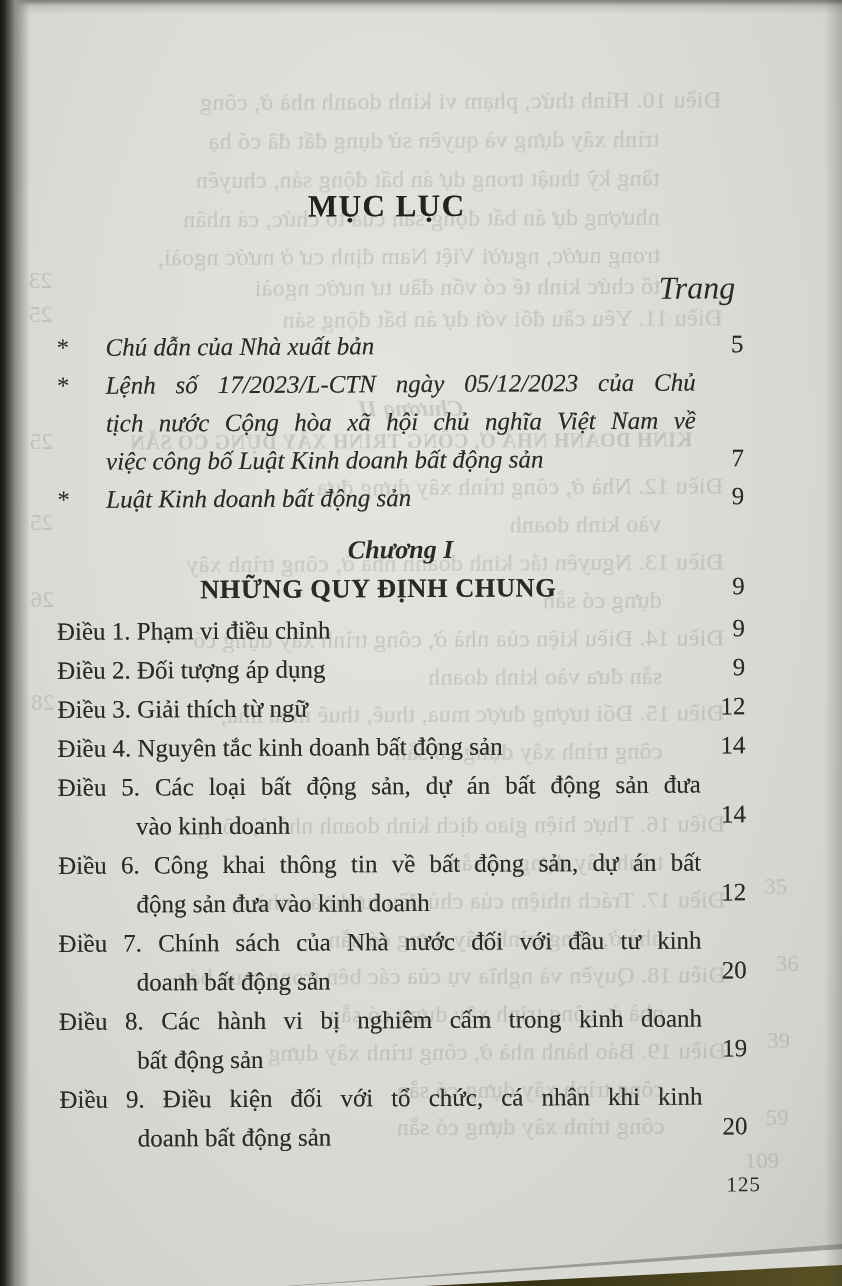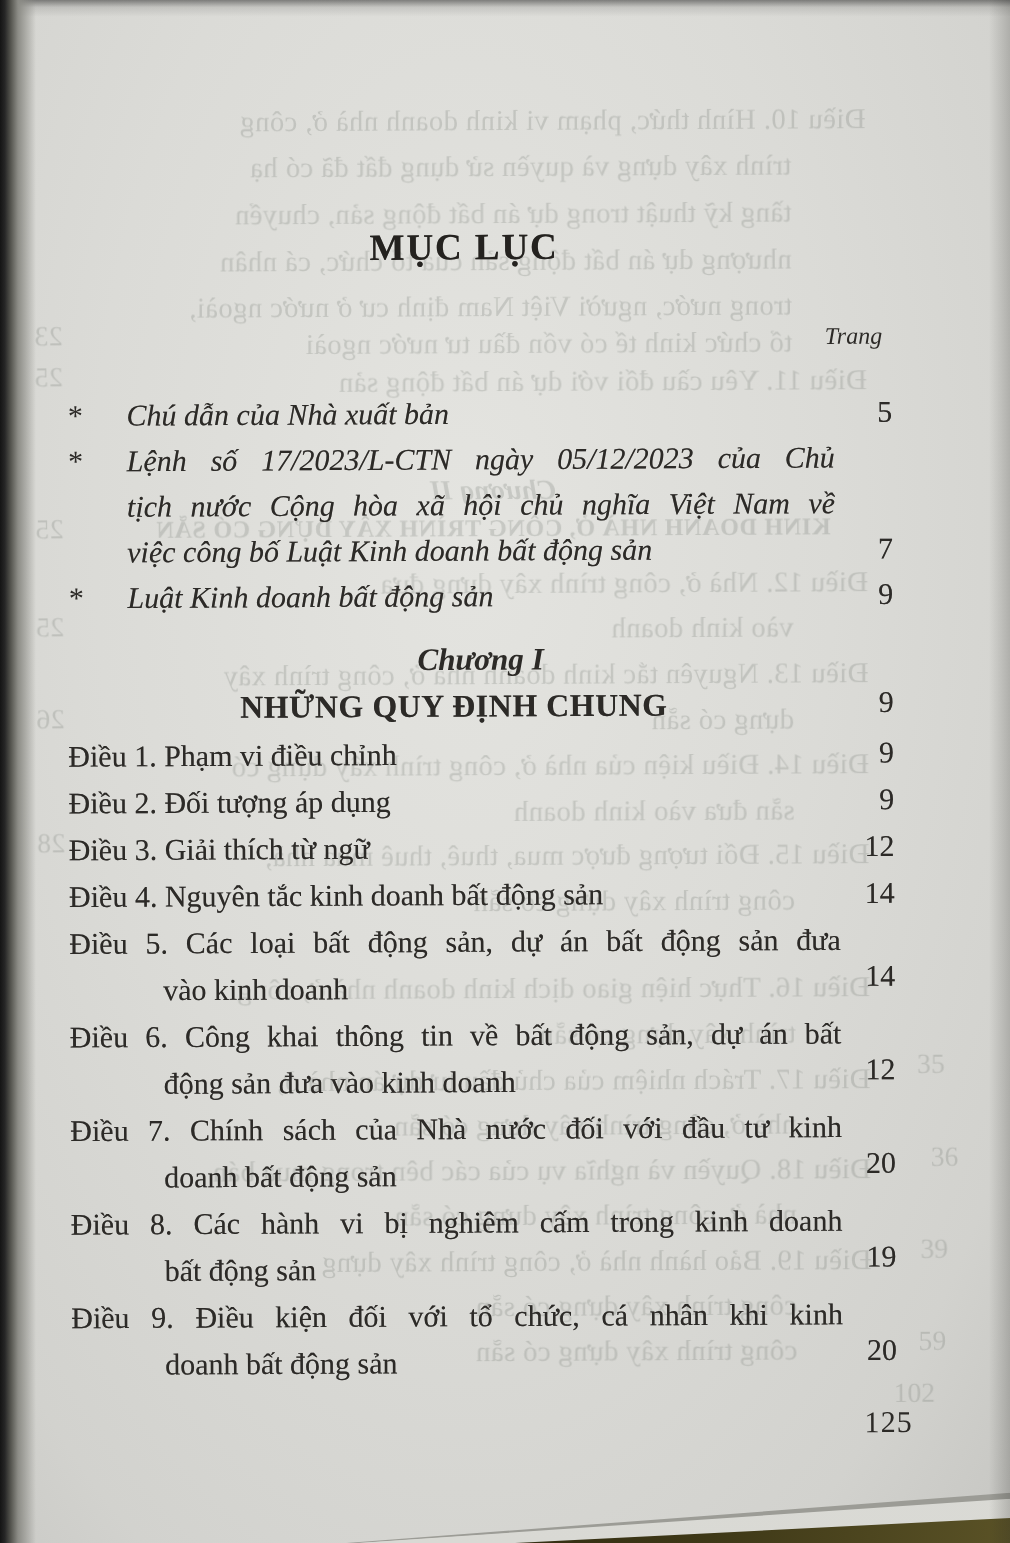--- a/index.html
+++ b/index.html
@@ -58,21 +58,21 @@
   .gh{position:absolute;color:#585f57;opacity:.20;filter:blur(.5px);font-size:23px;}
   
   .content{position:absolute;inset:0;color:#2c2a27;}
   .main-title{
     position:absolute;top:188px;left:0;width:778px;text-align:center;
     font-size:31px;font-weight:bold;letter-spacing:1.5px;color:#24221f;
     text-shadow:0 0 .5px rgba(36,34,31,.55);
   }
   .trang{
     position:absolute;top:271px;right:105px;
-    font-style:italic;font-size:20px;
+    font-style:italic;font-size:32px;
   }
   .toc{position:absolute;top:327px;left:57px;width:688px;}
   .row{display:flex;align-items:flex-end;}
   .l{line-height:38px;font-size:25px;text-shadow:0 0 .4px rgba(44,42,39,.5);}
   .front .l{font-style:italic;}
   .front .body{width:590px;}
   .star{width:50px;font-size:25px;font-style:italic;line-height:38px;align-self:flex-start;}
   .art .body{width:643px;}
   .art .l{line-height:39px;}
   .cont-line{padding-left:78px;}
@@ -84,21 +84,21 @@
     margin-top:14px;width:688px;text-align:center;
     font-weight:bold;font-style:italic;font-size:26px;line-height:38px;
   }
   .ch-title{
     width:643px;text-align:center;font-weight:bold;font-size:26.5px;
     letter-spacing:.5px;line-height:38px;text-shadow:0 0 .5px rgba(36,34,31,.5);
   }
   .articles{margin-top:3px;}
   .folio{
     position:absolute;top:1174px;right:84px;
-    font-size:25px;letter-spacing:1px;
+    font-size:21px;letter-spacing:1px;
   }
 </style>
 </head>
 <body>
 
 <div class="page">
 
   <div class="tilt">
 
     <div class="bleed">
@@ -133,21 +133,21 @@
         <div class="bl bnum" style="top: 427px;">25</div>
         <div class="bl bnum" style="top: 508px;">25</div>
         <div class="bl bnum" style="top: 585px;">26</div>
         <div class="bl bnum" style="top: 688px;">28</div>
       </div>
     <div class="ghosts">
         <div class="gh" style="top: 876px; left: 763px; text-align: center;">35</div>
         <div class="gh" style="top: 953px; left: 774px;">36</div>
         <div class="gh" style="top: 1030px; left: 765px;">39</div>
         <div class="gh" style="top: 1107px; left: 763px;">59</div>
-        <div class="gh" style="top: 1150px; left: 742px;">102</div>
+        <div class="gh" style="top: 1150px; left: 742px;">109</div>
       </div>
 
     <div class="content">
 
       <div class="main-title">MỤC LỤC</div>
       <div class="trang">Trang</div>
 
       <div class="toc">
 
         <div class="row front">

